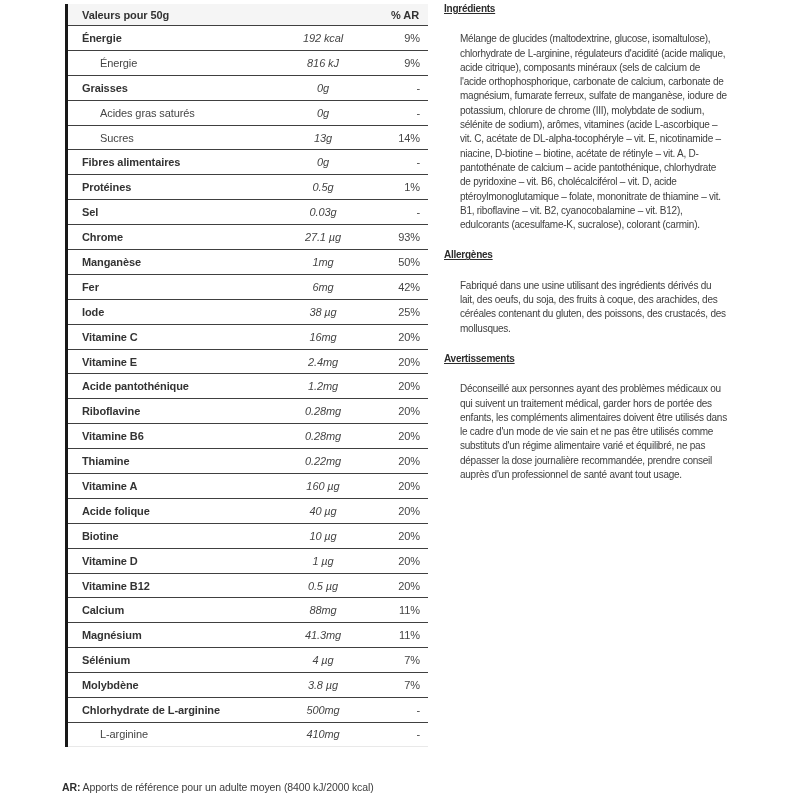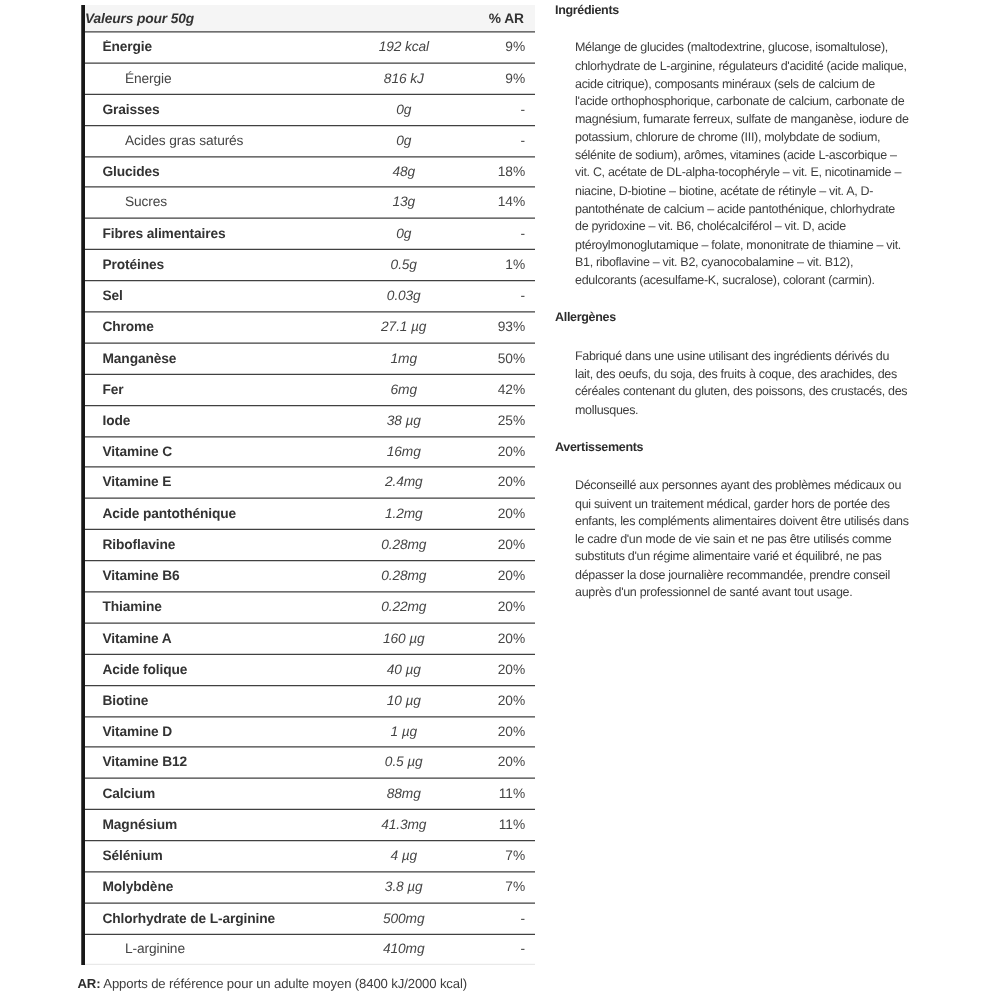--- a/index.html
+++ b/index.html
@@ -9,21 +9,21 @@
     -webkit-font-smoothing:antialiased;
   }
   .nutrition{
     position:absolute;left:65px;top:4px;width:363px;box-sizing:border-box;
     border-left:3px solid #181818;
   }
   .hdr{
     display:flex;align-items:center;height:21px;background:#f5f5f5;
     font-size:11px;font-weight:bold;color:#333;letter-spacing:-0.1px;
   }
-  .hdr .hdr-label{flex:1;padding-left:0;font-style:italic;}
+  .hdr .hdr-label{flex:1;padding-left:14px;}
   .hdr .hdr-ar{padding-right:9px;}
   .row{
     display:flex;align-items:center;height:24.9px;border-top:1px solid #404040;
     font-size:11px;letter-spacing:-0.1px;box-sizing:border-box;
   }
   .rows .row:last-child{border-bottom:1px solid #e9e9e9;}
   .row .label{flex:0 0 176px;padding-left:14px;font-weight:bold;color:#333;
     white-space:nowrap;overflow:hidden;}
   .row.sub .label{padding-left:32px;flex-basis:158px;font-weight:normal;color:#454545;}
   .row .value{flex:0 0 130px;text-align:center;color:#454545;font-style:italic;}
@@ -32,21 +32,21 @@
     position:absolute;left:62px;top:781px;font-size:10.5px;color:#3d3d3d;
     letter-spacing:-0.1px;white-space:nowrap;
   }
   .footnote b{color:#2d2d2d;}
   .info{
     position:absolute;left:444px;top:2px;width:300px;
     font-size:10px;line-height:14.3px;letter-spacing:-0.25px;color:#3e3e3e;
   }
   .section{margin-bottom:8px;}
   .section .sec-title{
-    font-size:10px;font-weight:bold;color:#2c2c2c;margin:0 0 1px 0;line-height:14.3px;
+    font-size:10px;font-weight:bold;color:#2c2c2c;margin:0 0 1px 0;line-height:14.3px;text-decoration:underline;
   }
   .section .sec-text{margin:16px;}
 </style>
 </head>
 <body>
 
 <div class="nutrition">
   <div class="hdr">
     <span class="hdr-label">Valeurs pour 50g</span>
     <span class="hdr-ar">% AR</span>
@@ -69,25 +69,20 @@
     <span class="value">0g</span>
     <span class="ar">-</span>
   </div>
 
   <div class="row sub">
     <span class="label">Acides gras saturés</span>
     <span class="value">0g</span>
     <span class="ar">-</span>
   </div>
 
-  <div class="row">
-    <span class="label">Glucides</span>
-    <span class="value">48g</span>
-    <span class="ar">18%</span>
-  </div>
 
   <div class="row sub">
     <span class="label">Sucres</span>
     <span class="value">13g</span>
     <span class="ar">14%</span>
   </div>
 
   <div class="row">
     <span class="label">Fibres alimentaires</span>
     <span class="value">0g</span>

